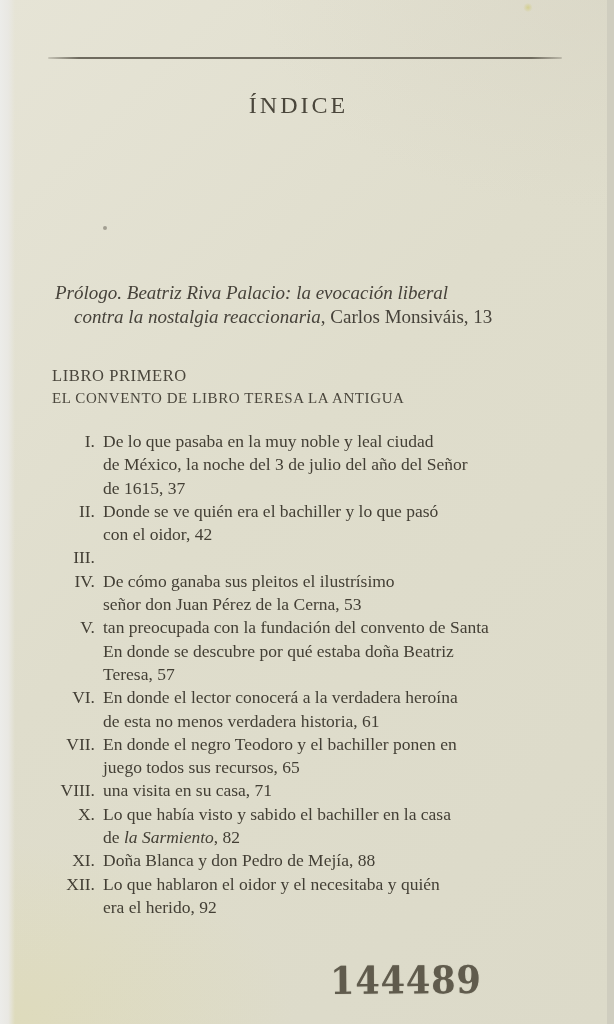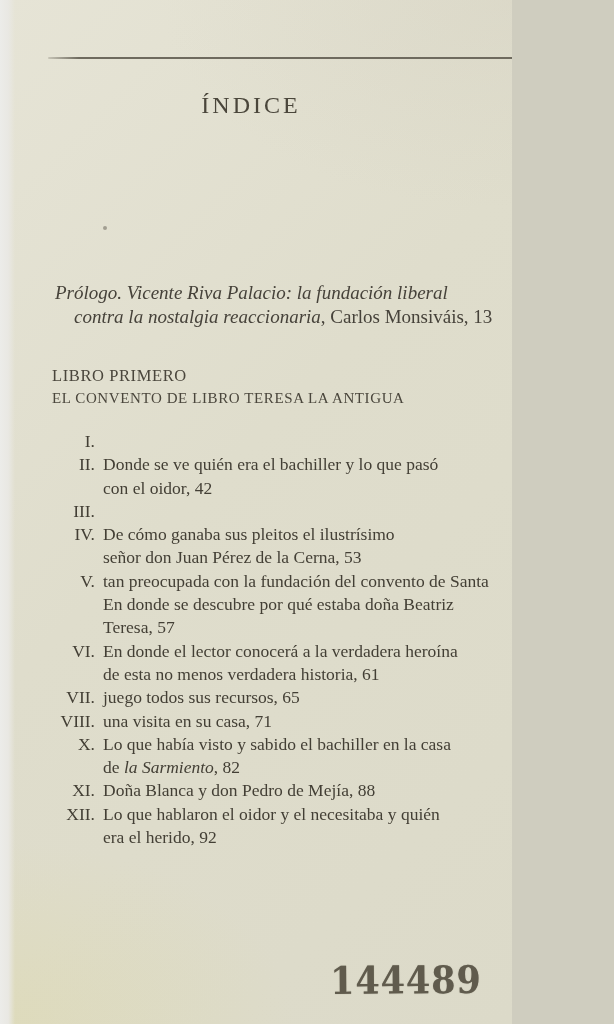--- a/index.html
+++ b/index.html
@@ -9,21 +9,21 @@
     --rule:#6e6a5e;
     --stamp:#4f4a3c;
   }
   html,body{margin:0;padding:0;}
   body{
     width:614px;height:1024px;overflow:hidden;
     font-family:"Liberation Serif","DejaVu Serif",serif;
     background:#cfcdbf;
   }
   .page{
-    position:relative;width:512px;height:1024px;
+    position:relative;width:607px;height:1024px;
     background:
       radial-gradient(420px 260px at 0% 100%, rgba(222,216,152,.30), rgba(222,216,152,0) 70%),
       radial-gradient(500px 300px at 100% 0%, rgba(210,206,190,.35), rgba(210,206,190,0) 70%),
       linear-gradient(135deg,#e6e4d6 0%, var(--page-background) 45%, #dcdac9 100%);
     color:var(--text);
     overflow:hidden;
   }
   .scan-edge{
     position:absolute;left:0;top:0;bottom:0;width:15px;
     background:linear-gradient(to right,#ecece9 0%,#e9e8e3 55%, rgba(233,232,227,0) 100%);
@@ -84,32 +84,37 @@
   <div class="scan-edge"></div>
 
   <div class="top-rule"></div>
 
   <h1 class="title">ÍNDICE</h1>
 
   <div class="speck-yellow"></div>
   <div class="speck-dust"></div>
 
   <div class="prologue">
-    <div class="first"><i>Prólogo. Vicente Riva Palacio: la fundación liberal</i></div>
+    <div class="first"><i>Prólogo. Beatriz Riva Palacio: la evocación liberal</i></div>
     <div class="cont"><i>contra la nostalgia reaccionaria</i><span>, Carlos Monsiváis, 13</span></div>
   </div>
 
   <div class="section-heading">
     <div class="book-label">LIBRO PRIMERO</div>
     <div class="book-title">EL CONVENTO DE LIBRO TERESA LA ANTIGUA</div>
   </div>
 
   <ol class="chapters">
   <li class="entry">
     <span class="num">I.</span>
+    <span class="lines">
+          <div><span>De lo que pasaba en la muy noble y leal ciudad</span></div>
+          <div><span>de México, la noche del 3 de julio del año del Señor</span></div>
+          <div><span>de 1615, 37</span></div>
+        </span>
   </li>
 
   <li class="entry">
     <span class="num">II.</span>
     <span class="lines">
           <div><span>Donde se ve quién era el bachiller y lo que pasó</span></div>
           <div><span>con el oidor, 42</span></div>
         </span>
   </li>
 
@@ -138,20 +143,21 @@
     <span class="num">VI.</span>
     <span class="lines">
           <div><span>En donde el lector conocerá a la verdadera heroína</span></div>
           <div><span>de esta no menos verdadera historia, 61</span></div>
         </span>
   </li>
 
   <li class="entry">
     <span class="num">VII.</span>
     <span class="lines">
+          <div><span>En donde el negro Teodoro y el bachiller ponen en</span></div>
           <div><span>juego todos sus recursos, 65</span></div>
         </span>
   </li>
 
   <li class="entry">
     <span class="num">VIII.</span>
     <span class="lines">
           <div><span>una visita en su casa, 71</span></div>
         </span>
   </li>

